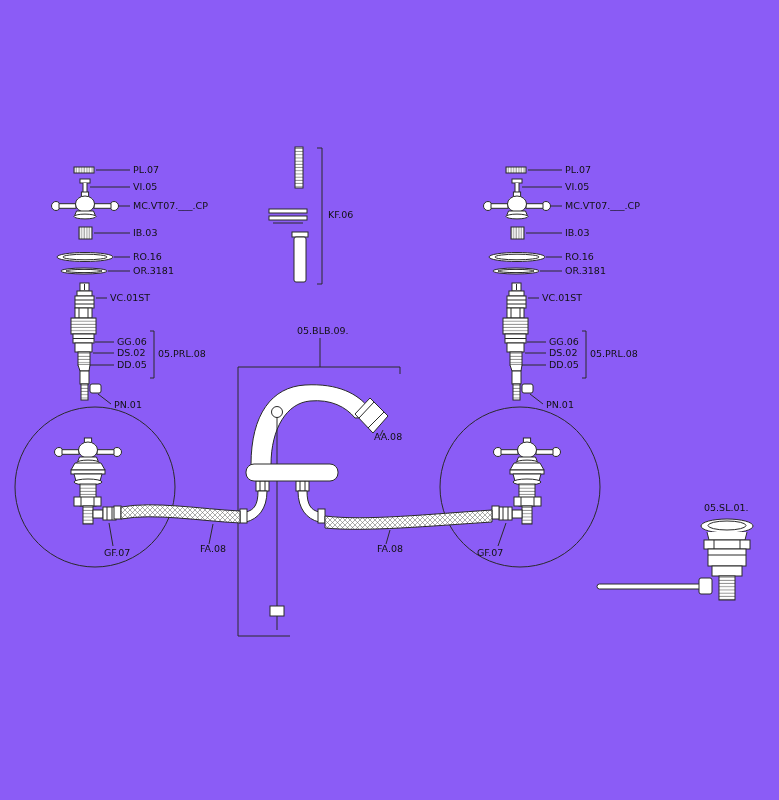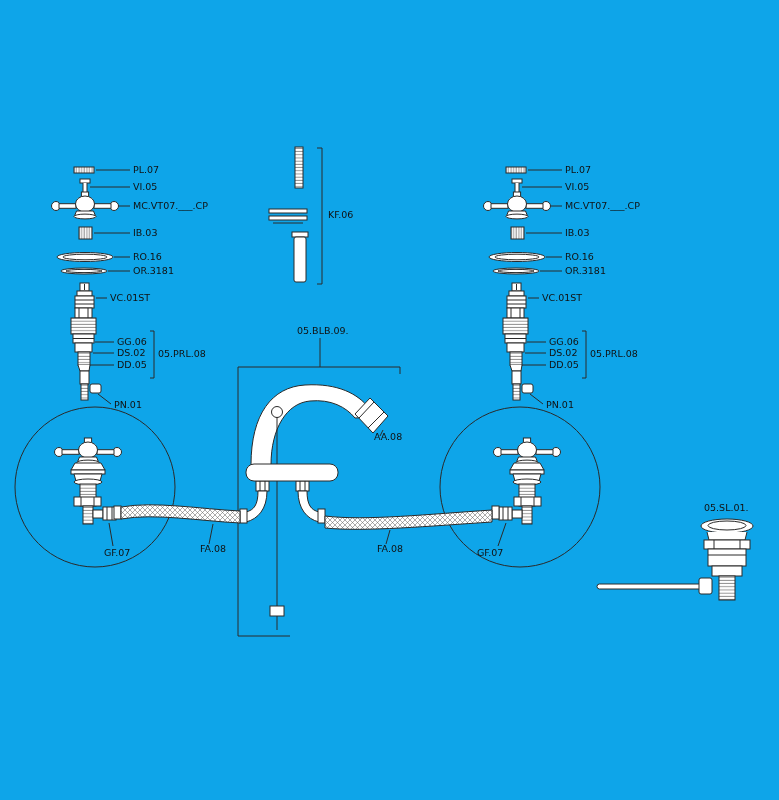--- a/index.html
+++ b/index.html
@@ -1,16 +1,16 @@
 <!DOCTYPE html>
 <html><head>
 <meta charset="utf-8">
 <style>
   html,body{margin:0;padding:0;background:#ffffff;}
-  #canvas{position:relative;width:779px;height:800px;background:#0ea5e9;overflow:hidden;}
+  #canvas{position:relative;width:779px;height:800px;background:#8b5cf6;overflow:hidden;}
   svg{display:block;stroke:#2a2a2a;stroke-width:1;fill:none;}
   .lbl{font-family:"DejaVu Sans",sans-serif;font-size:9.5px;fill:#111;stroke:none;}
 </style>
 </head>
 <body>
 
 <div id="canvas">
 <svg width="779" height="800" viewBox="0 0 779 800">
   <defs>
     <pattern id="thr" width="4" height="3.2" patternUnits="userSpaceOnUse">

